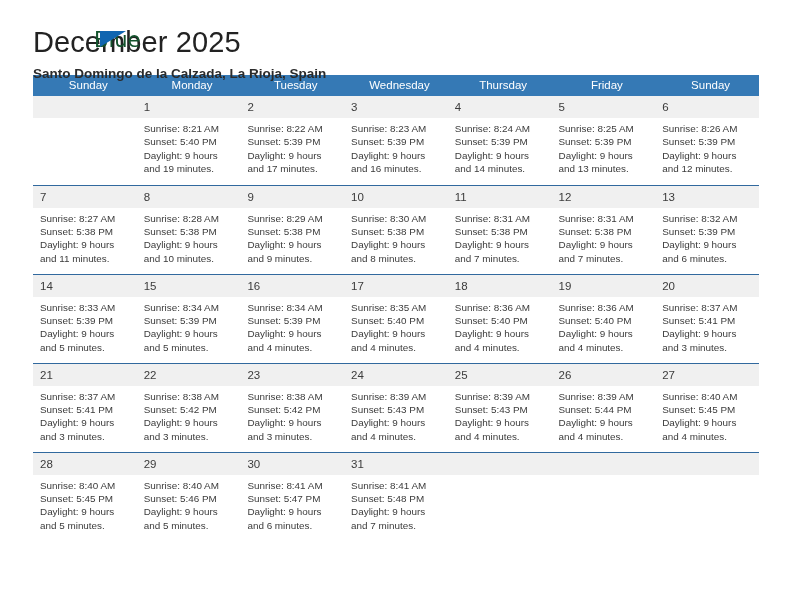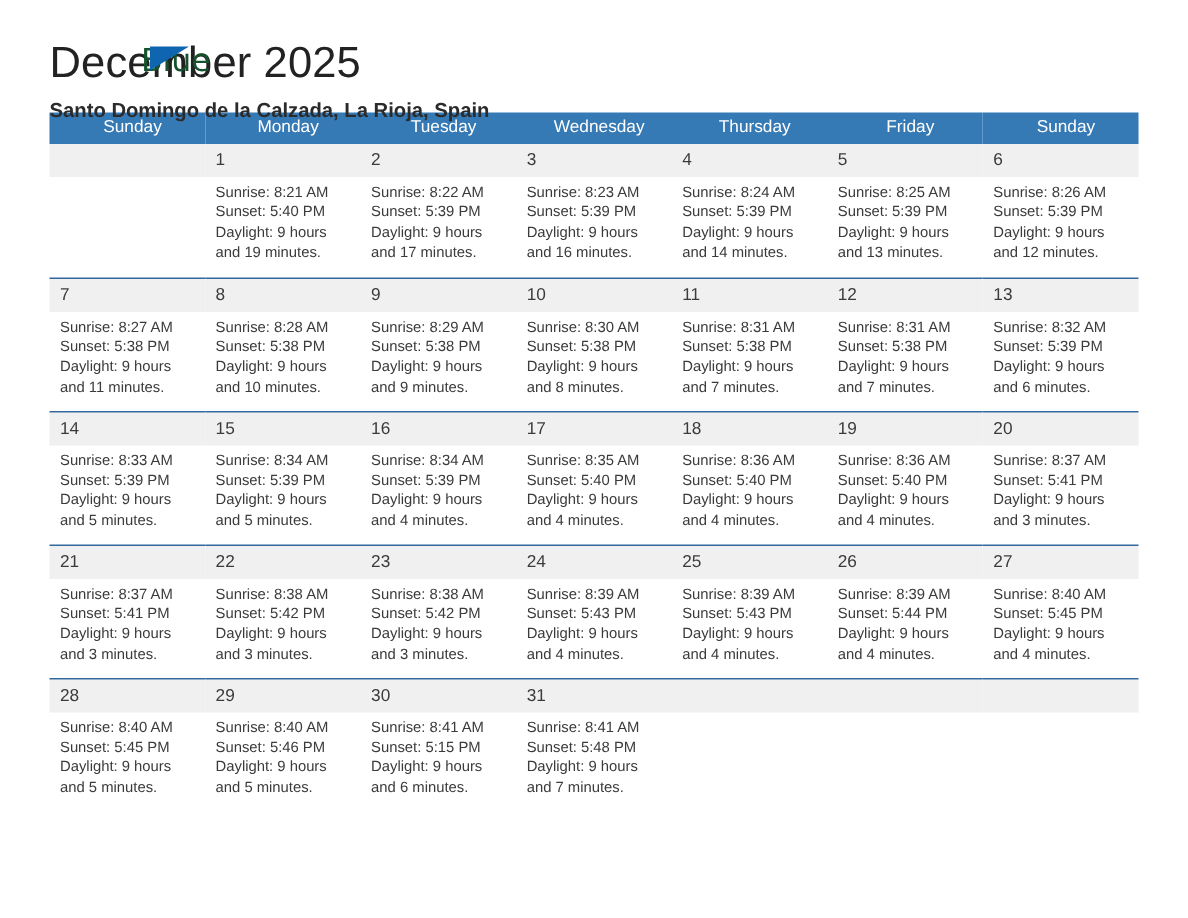--- a/index.html
+++ b/index.html
@@ -437,21 +437,21 @@
               <div>Sunrise: 8:40 AM</div>
               <div>Sunset: 5:46 PM</div>
               <div>Daylight: 9 hours</div>
               <div>and 5 minutes.</div>
             </div>
           </td>
           <td>
             <div class="daynum">30</div>
             <div class="details">
               <div>Sunrise: 8:41 AM</div>
-              <div>Sunset: 5:15 PM</div>
+              <div>Sunset: 5:47 PM</div>
               <div>Daylight: 9 hours</div>
               <div>and 6 minutes.</div>
             </div>
           </td>
           <td>
             <div class="daynum">31</div>
             <div class="details">
               <div>Sunrise: 8:41 AM</div>
               <div>Sunset: 5:48 PM</div>
               <div>Daylight: 9 hours</div>

